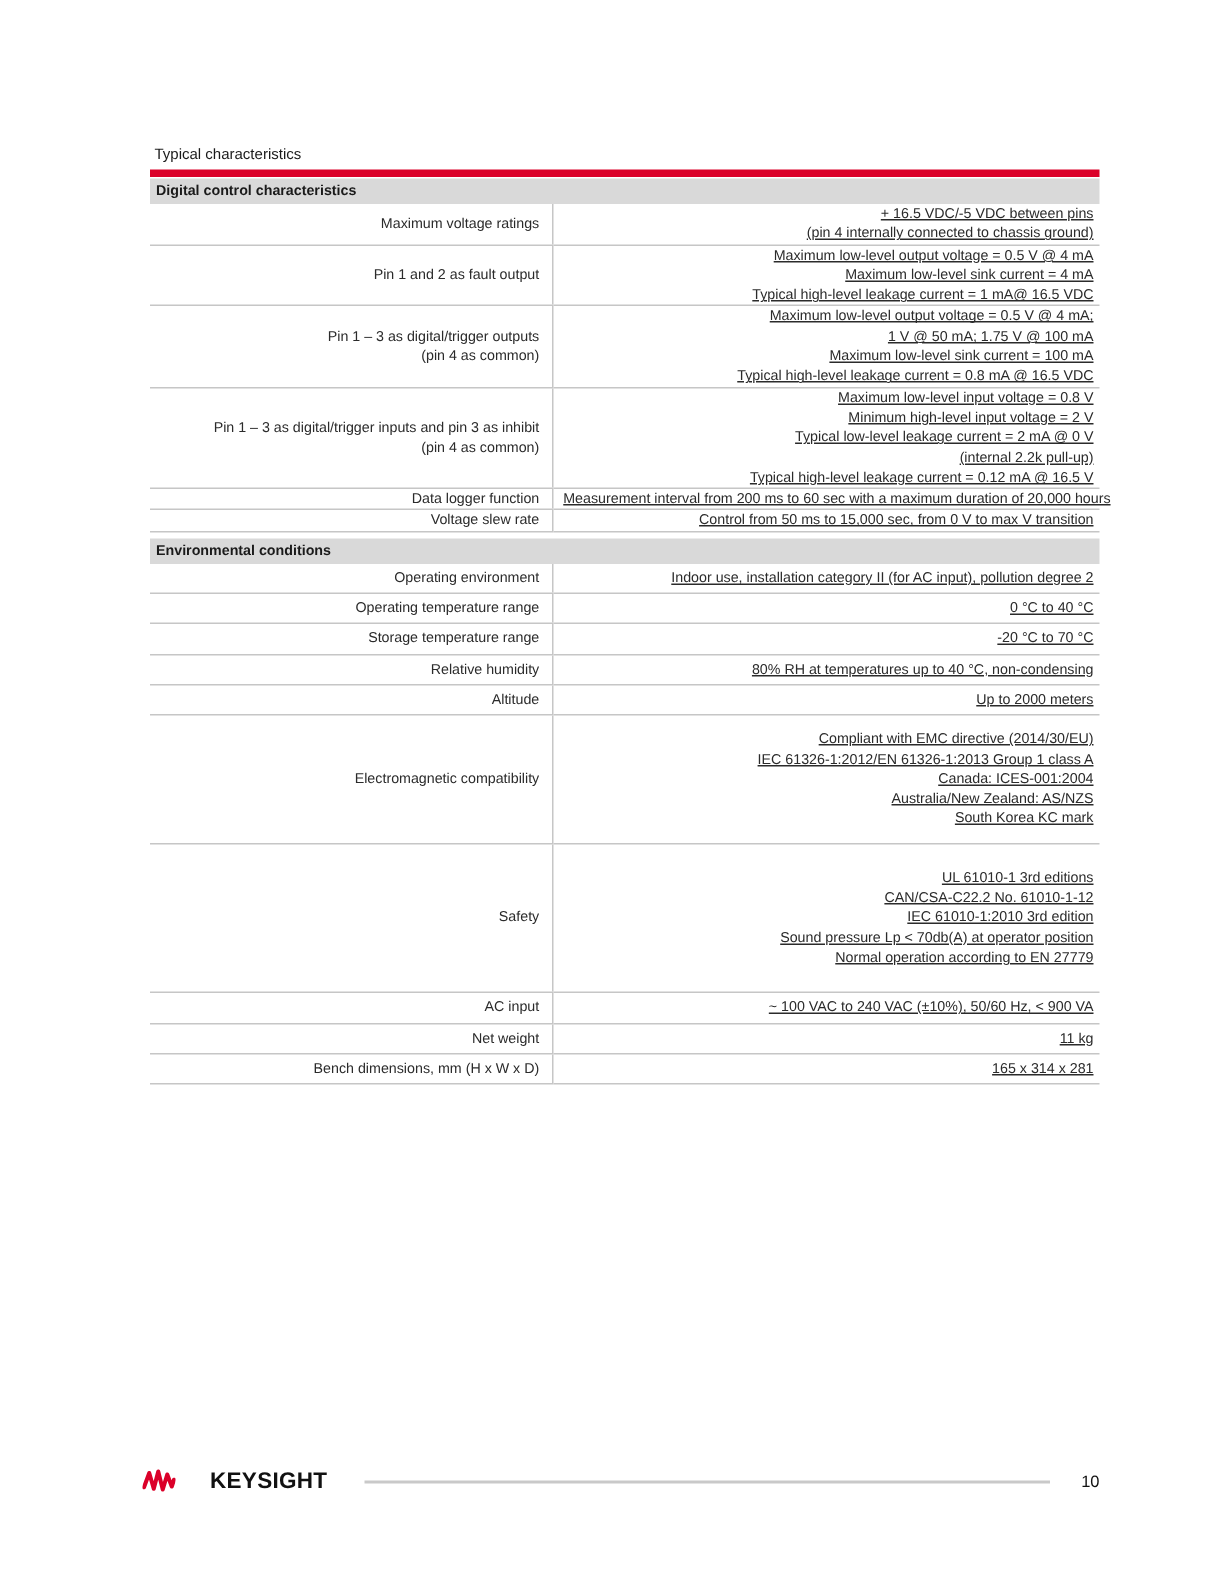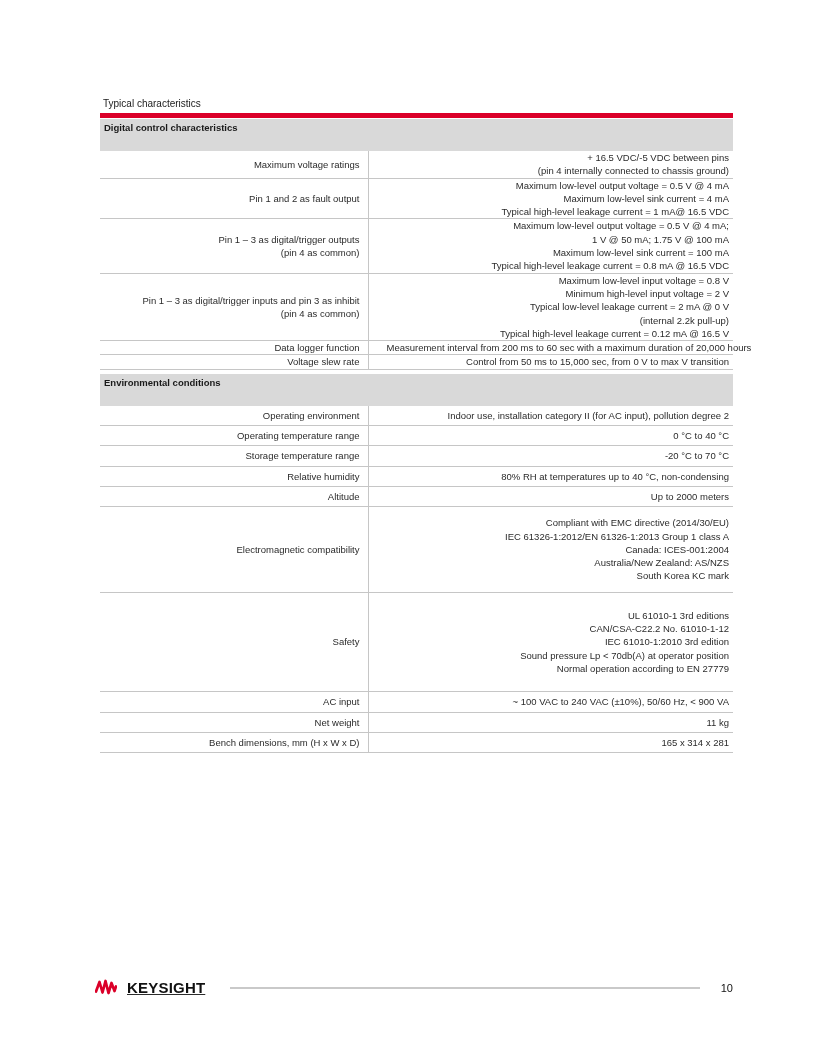--- a/index.html
+++ b/index.html
@@ -21,42 +21,42 @@
   }
   .content{position:absolute;left:100px;top:98px;width:633px;}
   .doc-title{
     font-size:10px;font-weight:normal;color:var(--heading);
     padding-left:3px;line-height:12px;
   }
   .red-bar{height:5px;background:var(--accent);margin-top:3px;}
   .section + .section{margin-top:4px;}
   .section-header{
     background:var(--header-bg);
-    height:32px;line-height:17px;
+    height:17px;line-height:17px;
     font-size:9.5px;font-weight:bold;color:var(--heading);
     padding-left:4px;margin-top:1px;
   }
   table.spec{width:100%;border-collapse:collapse;table-layout:fixed;text-align:right;}
   table.spec td{
     font-size:9.5px;line-height:13.3px;color:var(--text);
     border-bottom:1px solid var(--border);
     vertical-align:top;
   }
   table.spec td.label{vertical-align:middle;padding:0 8px 0 3px;}
-  table.spec td.value{border-left:1px solid var(--border);padding:0 4px 0 18px;}
+  table.spec td.value{border-left:1px solid var(--border);padding:0 4px 0 7px;text-decoration:underline;}
   table.sec-1 td.label{padding-top:3px;padding-bottom:3px;margin-left:38px;}
   table.sec-1 td.value{padding-top:3px;padding-bottom:3px;}
   tr.pad-md td{padding-top:9px !important;padding-bottom:9px !important;}
   tr.pad-lg td{padding-top:16px !important;padding-bottom:16px !important;}
   .line{white-space:nowrap;overflow:visible;}
   .footer{
     position:absolute;left:95px;right:83px;top:979px;
     display:flex;align-items:center;
   }
-  .logo{display:flex;align-items:flex-start;gap:10px;text-decoration:underline;}
+  .logo{display:flex;align-items:flex-start;gap:23px;}
   .brand{font-size:15px;font-weight:bold;color:#111;letter-spacing:0.2px;line-height:17px;}
   .footer-line{flex:1;height:2px;background:#c9c9c9;margin-left:25px;margin-right:21px;}
   .page-number{font-size:11px;font-weight:normal;color:#111;}
 </style>
 </head>
 <body>
 
 <div class="page">
   <div class="content">
     <div class="doc-title">Typical characteristics</div>

